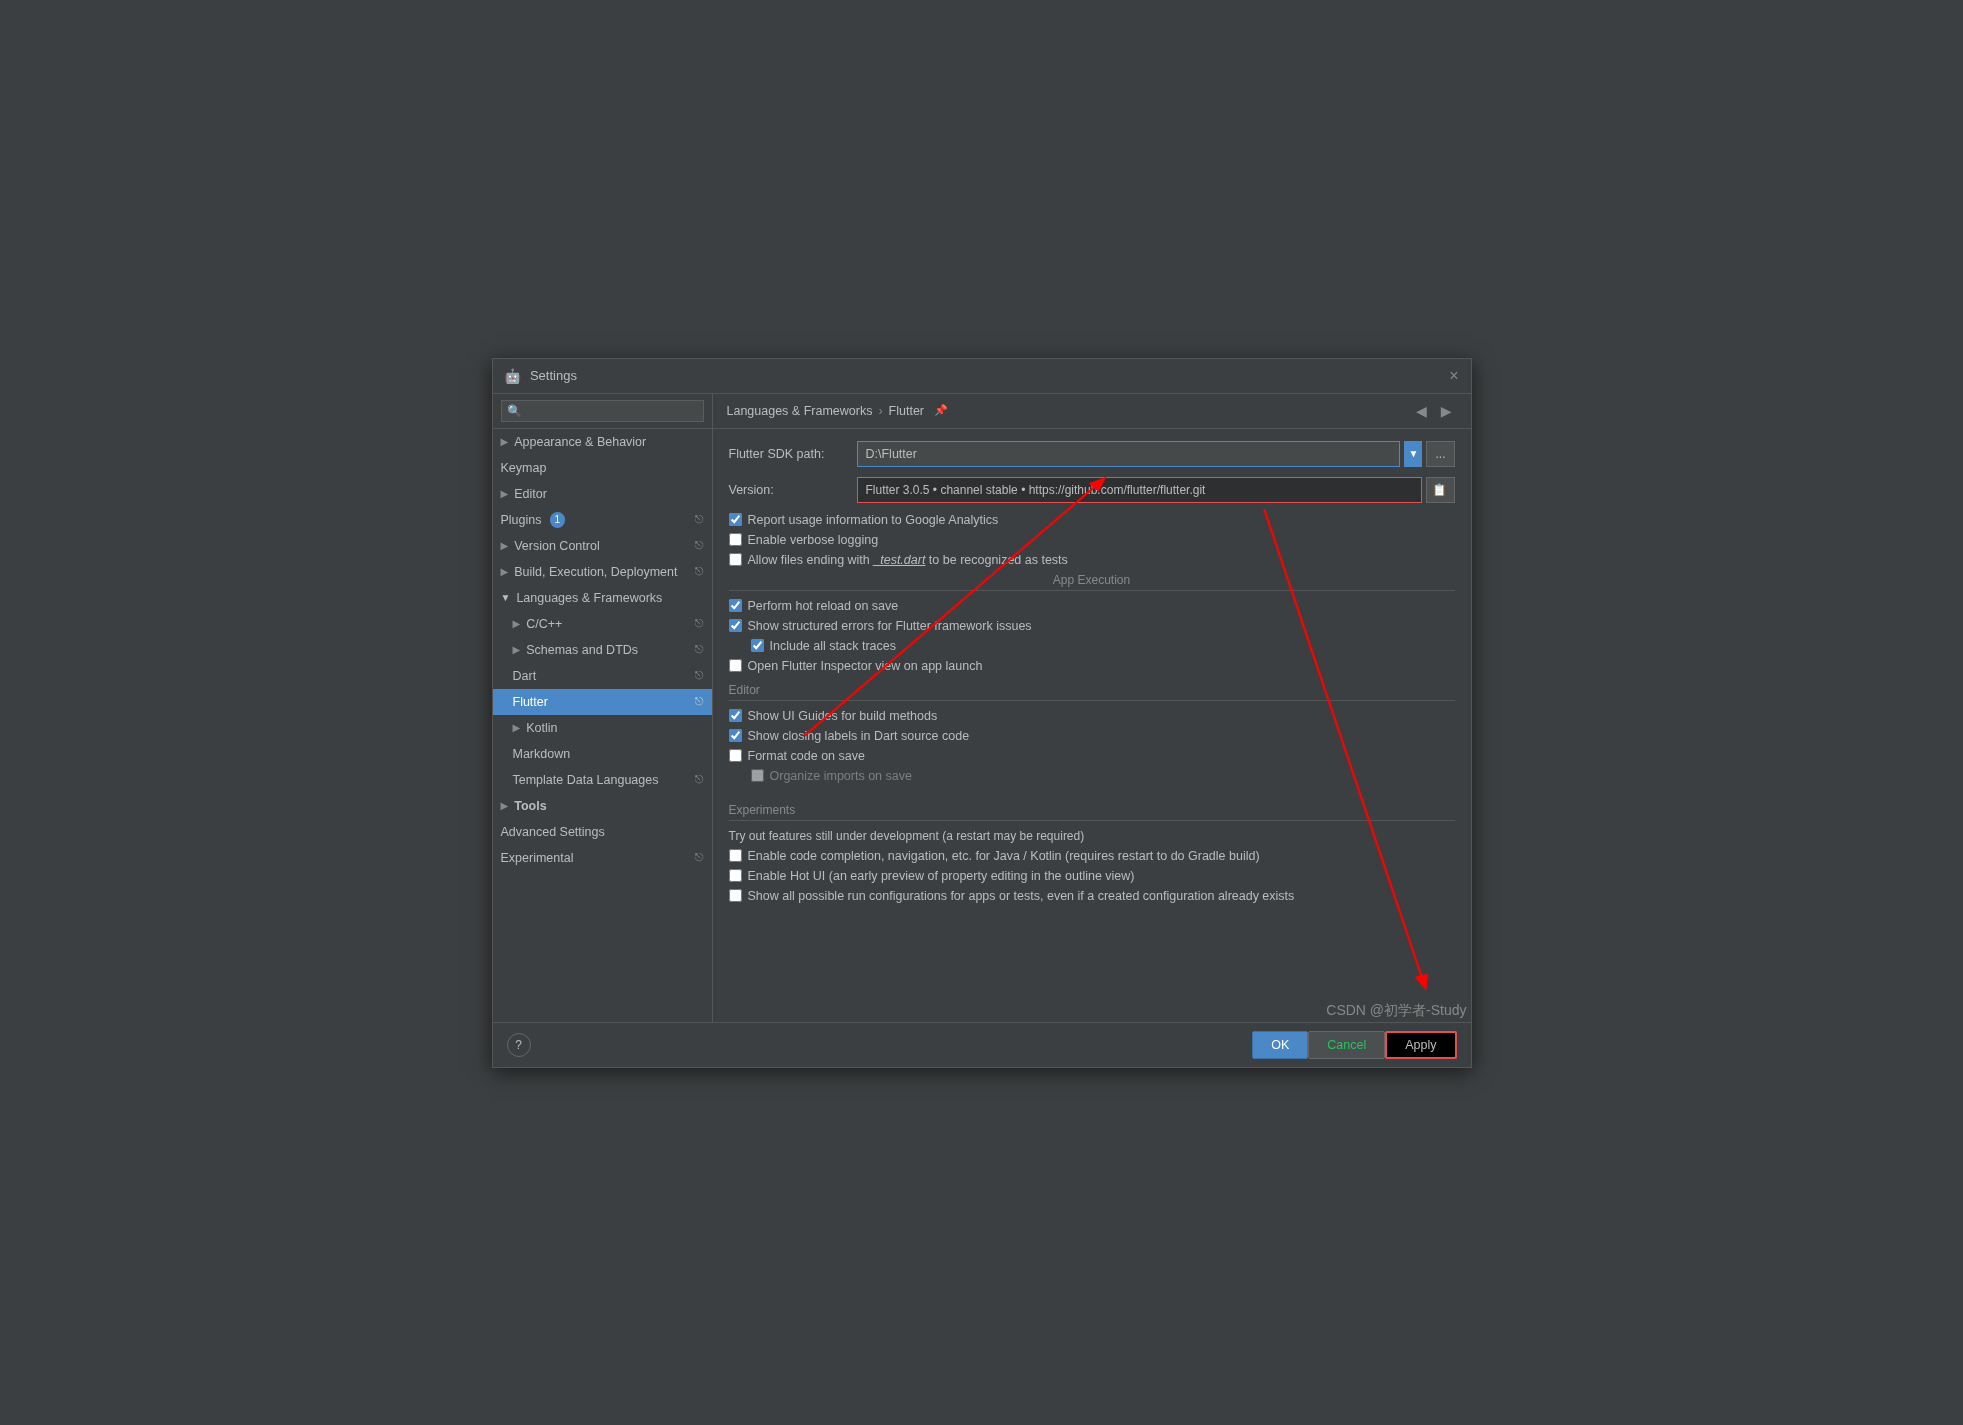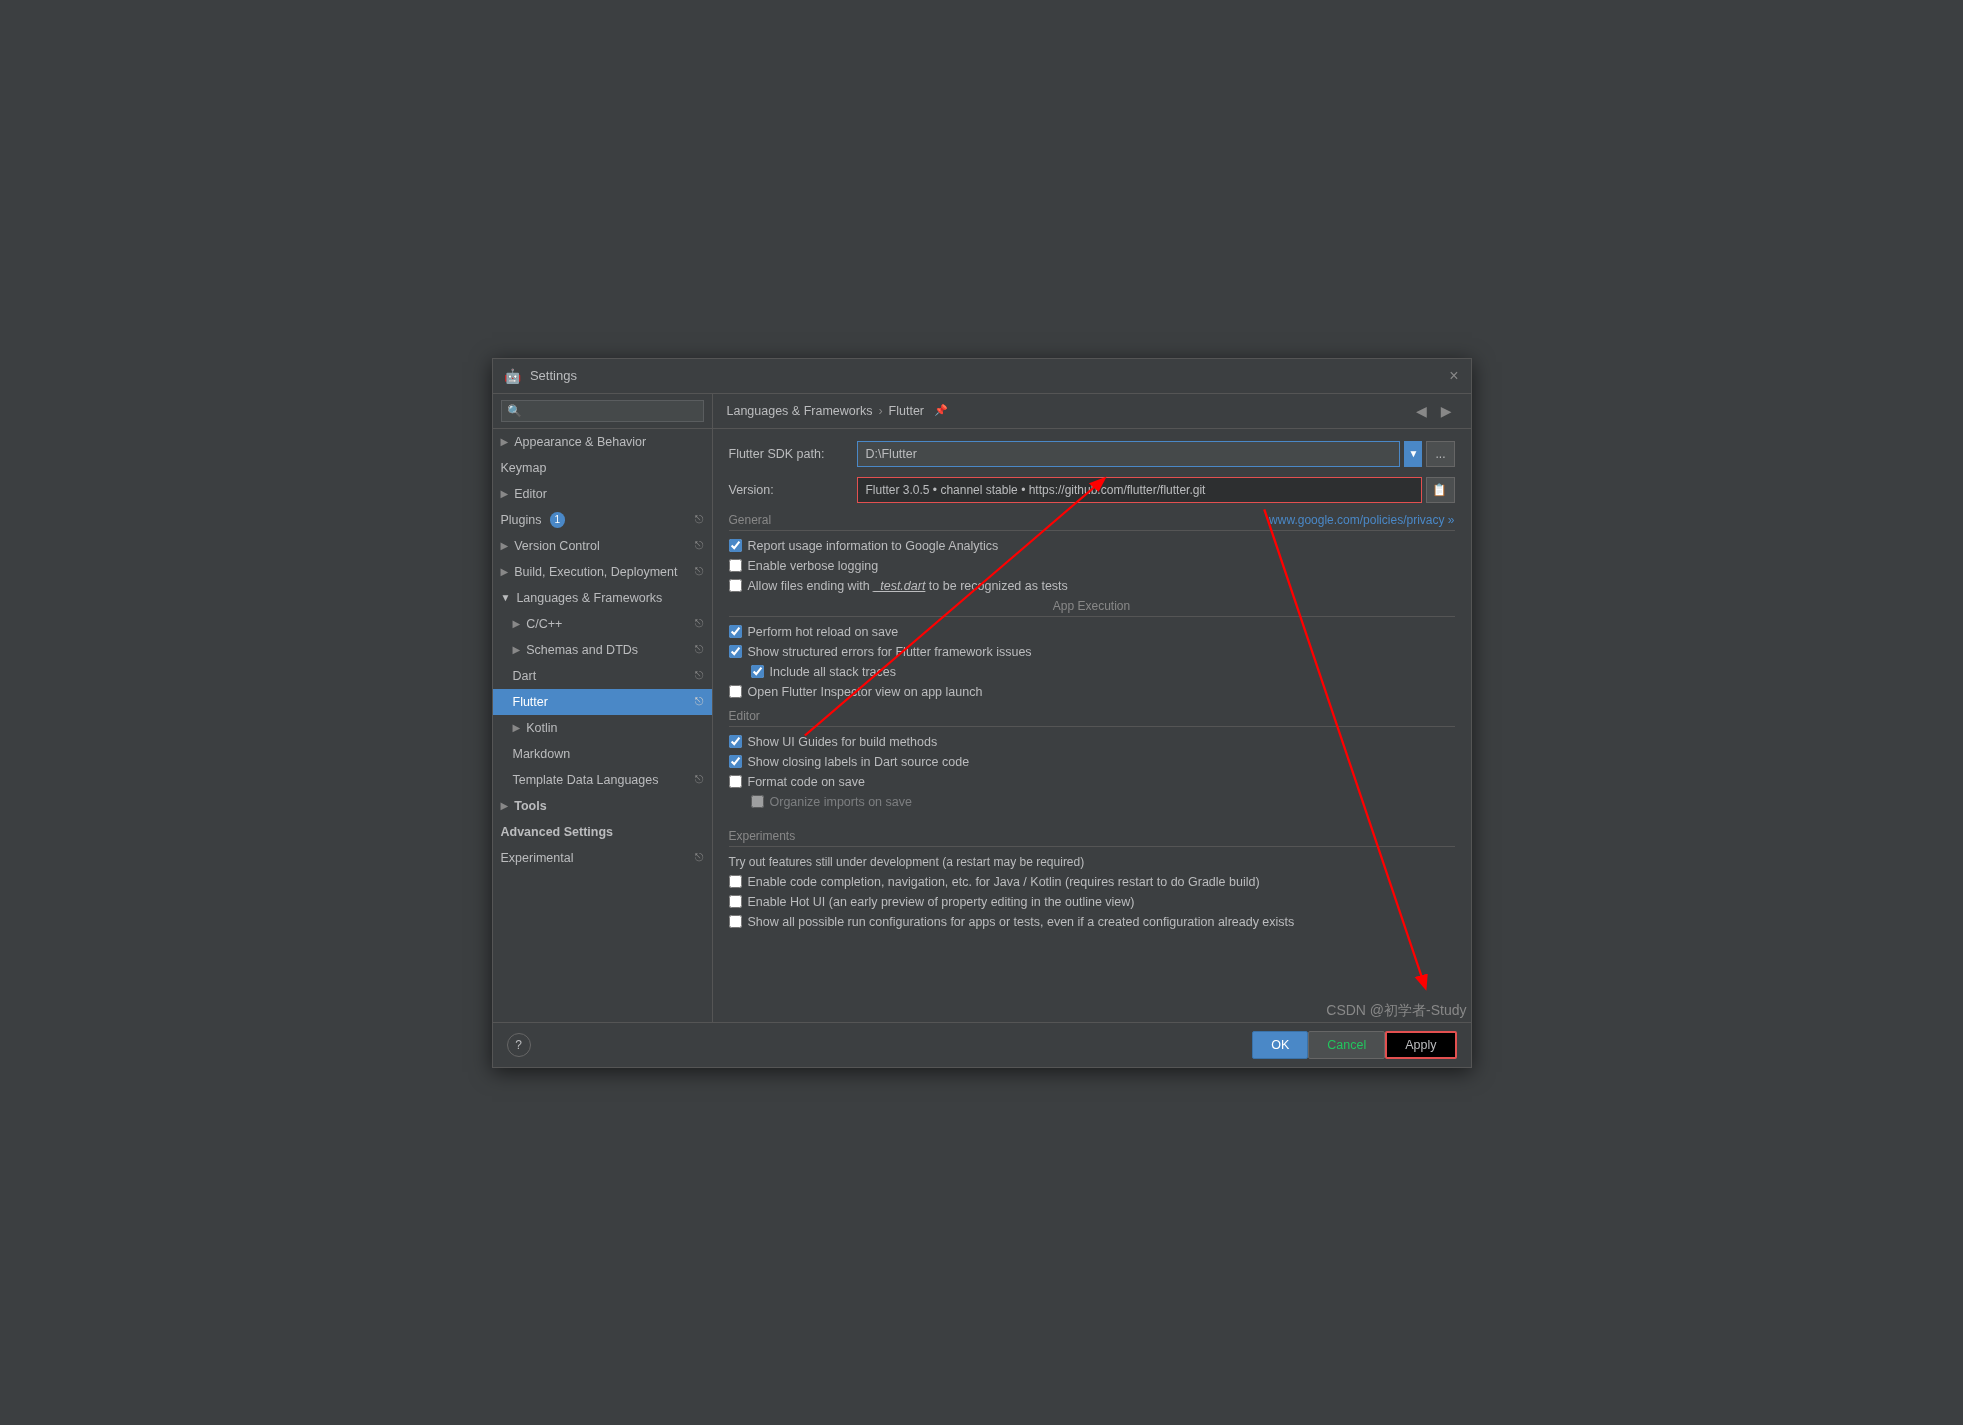--- a/index.html
+++ b/index.html
@@ -386,21 +386,21 @@
         <span>Template Data Languages</span>
         <span class="icon-small">⎋</span>
       </div>
 
       <div class="sidebar-item">
         <span class="arrow">▶</span>
         <span style="font-weight:bold;">Tools</span>
       </div>
 
       <div class="sidebar-item">
-        <span style="font-weight:bold;">Advanced Settings</span>
+        <span style="font-weight:normal;">Advanced Settings</span>
       </div>
 
       <div class="sidebar-item">
         <span>Experimental</span>
         <span class="icon-small">⎋</span>
       </div>
     </div>
 
     <div class="main-content">
 
@@ -440,27 +440,20 @@
         </div>
 
         <div class="field-row">
           <span class="field-label">Version:</span>
           <div class="field-input-wrap">
             <input class="version-input" type="text" value="Flutter 3.0.5 • channel stable • https://github.com/flutter/flutter.git" style="flex: 1 1 0%;" readonly="">
             <button class="btn-copy">📋</button>
           </div>
         </div>
 
-        <div class="section-header" style="margin-top:10px; display:flex; align-items:center; justify-content:space-between;">
-          <span>General</span>
-          <span class="link-text">
-            <span>www.google.com/policies/privacy</span>
-            <span>»</span>
-          </span>
-        </div>
 
         <div class="checkbox-row">
           <input type="checkbox" checked="" style="">
           <label>Report usage information to Google Analytics</label>
         </div>
         <div class="checkbox-row">
           <input type="checkbox" style="">
           <label>Enable verbose logging</label>
         </div>
         <div class="checkbox-row">

